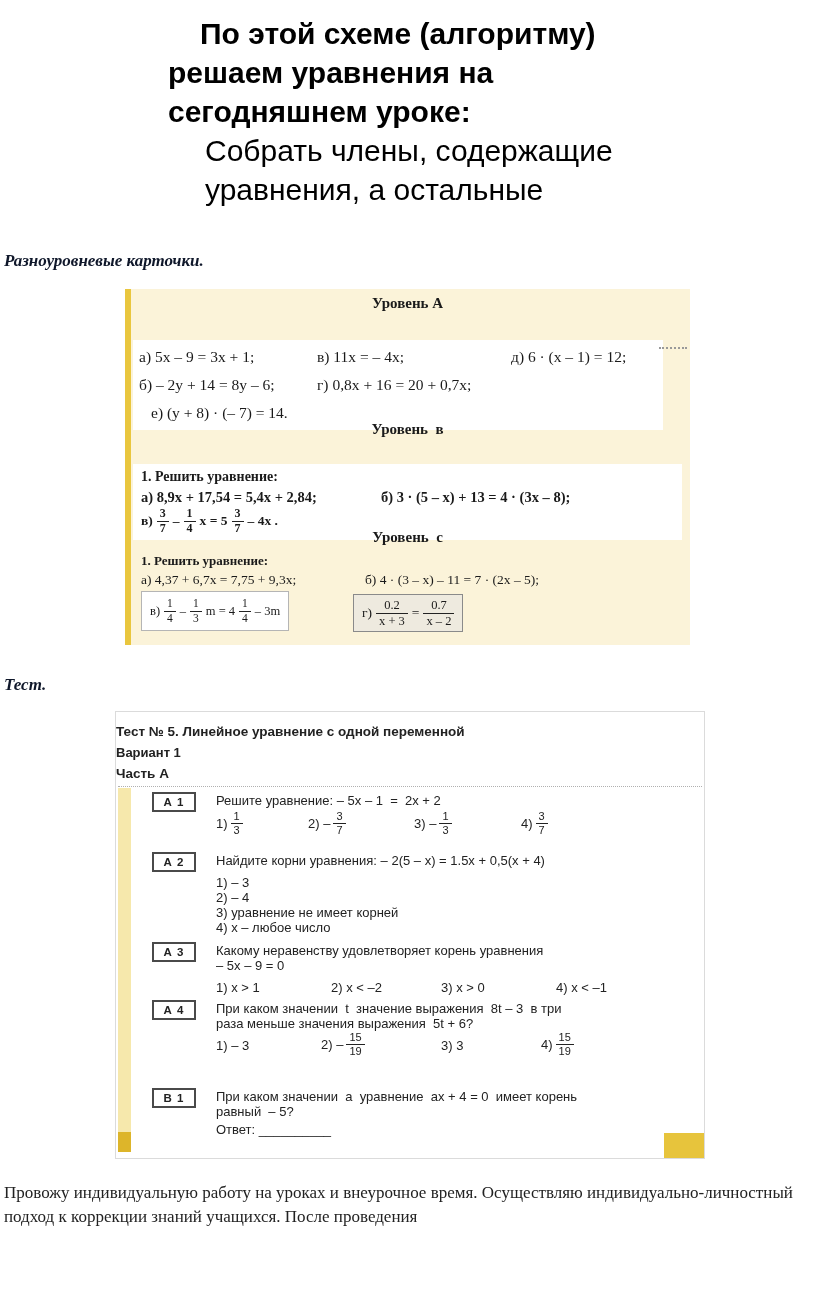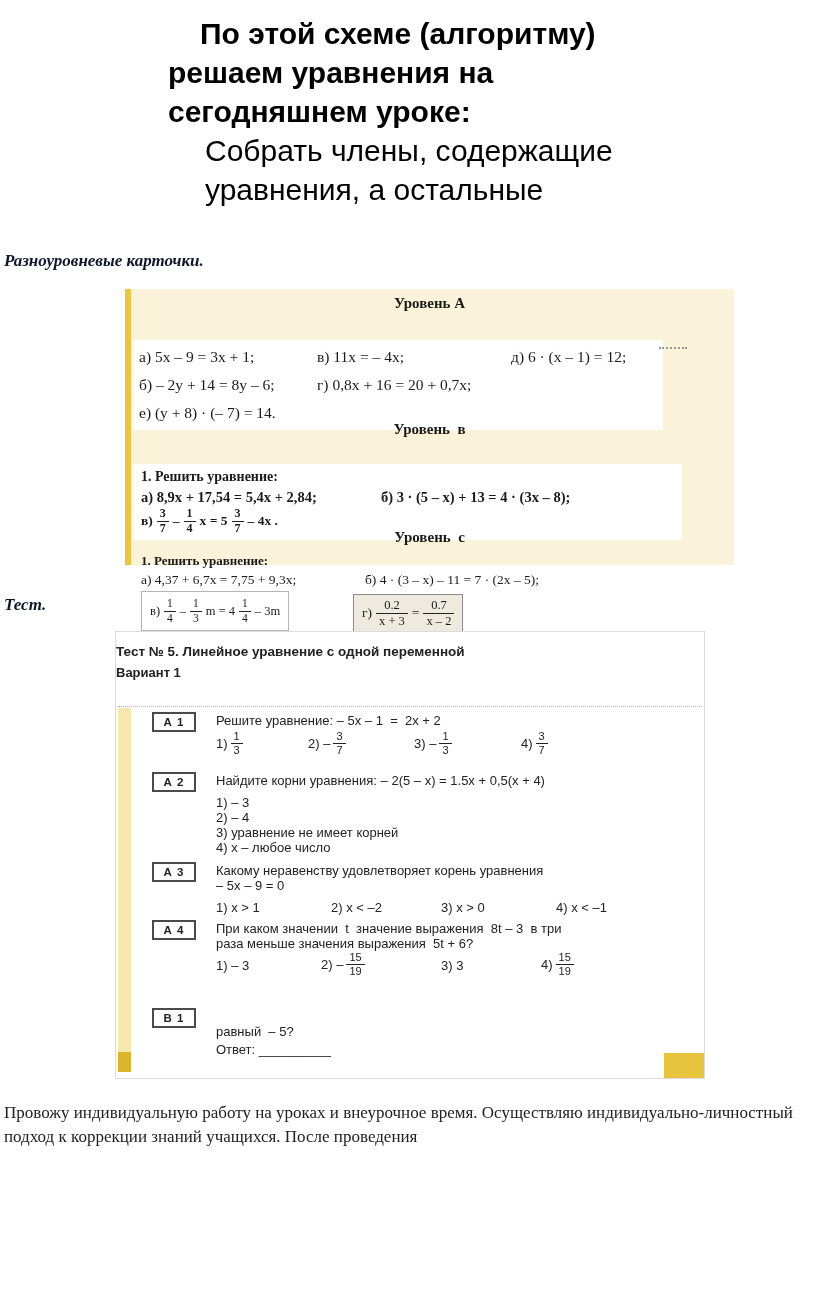--- a/index.html
+++ b/index.html
@@ -13,22 +13,22 @@
   .h-bold { font-weight:700; }
   .ind1 { margin-left:32px; }
   .ind2 { margin-left:37px; }
 
   
   .fig-label { font-weight:bold; font-style:italic; font-size:17px; color:#0f172a; }
   .lbl-cards { margin:42px 0 0 4px; }
   .lbl-test  { margin:30px 0 0 4px; }
 
   
-  .cards-fig { position:relative; width:565px; height:276px; margin:18px 0 0 125px;
-               background:#FBF3D9; font-family:"Liberation Serif", serif; color:#1a1a1a;padding-left:44px; }
+  .cards-fig { position:relative; width:565px; height:356px; margin:18px 0 0 125px;
+               background:#FBF3D9; font-family:"Liberation Serif", serif; color:#1a1a1a; }
   .cards-stripe-left { position:absolute; left:0; top:0; bottom:0; width:6px; background:#E9C63E; }
   .level-title { position:absolute; left:0; right:0; text-align:center; font-weight:700;
                  font-size:15px; white-space:pre; }
   .lt-a { top:6px; } .lt-b { top:132px; } .lt-c { top:240px; }
   .eq-box { position:absolute; background:#ffffff;margin-top:17px; }
   .box-a { left:8px; top:34px; width:530px; height:90px; }
   .box-b { left:8px; top:158px; width:549px; height:76px; }
   .eq { position:absolute; font-size:15.5px; white-space:pre; }
   .eq-b { font-size:14.5px; font-weight:700; }
   .task { font-weight:700; font-size:14px; }
@@ -91,21 +91,21 @@
 <div class="cards-fig">
   <div class="cards-stripe-left"></div>
 
   <div class="level-title lt-a">Уровень А</div>
   <div class="eq-box box-a">
     <span class="eq" style="left:6px;top:8px">а) 5x – 9 = 3x + 1;</span>
     <span class="eq" style="left:184px;top:8px">в) 11x = – 4x;</span>
     <span class="eq" style="left:378px;top:8px">д) 6 · (x – 1) = 12;</span>
     <span class="eq" style="left:6px;top:36px">б) – 2y + 14 = 8y – 6;</span>
     <span class="eq" style="left:184px;top:36px">г) 0,8x + 16 = 20 + 0,7x;</span>
-    <span class="eq" style="left:6px;top:64px">е) (y + 8) · (– 7) = 14.</span>
+    <span class="eq" style="left:18px;top:64px">е) (y + 8) · (– 7) = 14.</span>
   </div>
   <div class="dots-a"></div>
 
   <div class="level-title lt-b">Уровень  в</div>
   <div class="eq-box box-b">
     <span class="eq task" style="left:8px;top:5px">1. Решить уравнение:</span>
     <span class="eq eq-b" style="left:8px;top:25px">а) 8,9x + 17,54 = 5,4x + 2,84;</span>
     <span class="eq eq-b" style="left:248px;top:25px">б) 3 · (5 – x) + 13 = 4 · (3x – 8);</span>
     <div class="frac-row fr-b" style="left:8px;top:43px">
       <span>в)</span>
@@ -139,20 +139,21 @@
     <span>=</span>
     <span class="frac"><span class="fn">0.7</span><span class="fd">x – 2</span></span>
   </div>
 </div>
 
 <div class="fig-label lbl-test">Тест.</div>
 
 <div class="test-fig">
   <div class="t-center t-title">Тест № 5. Линейное уравнение с одной переменной</div>
   <div class="t-center t-variant">Вариант 1</div>
+  <div class="t-center t-part-a">Часть А</div>
   <div class="t-dotted"></div>
   <div class="t-stripe"></div>
   <div class="t-stripe-bottom"></div>
   <div class="t-corner-br"></div>
 
   <div class="qlabel" style="top:80px">А 1</div>
   <span class="qtext" style="top:81px">Решите уравнение: – 5x – 1  =  2x + 2</span>
   <div class="t-opt" style="left:100px;top:98px">
     <span>1)</span>
     <span class="frac"><span class="fn">1</span><span class="fd">3</span></span>
@@ -194,17 +195,18 @@
     <span class="frac"><span class="fn">15</span><span class="fd">19</span></span>
   </div>
   <span class="qtext" style="left:325px;top:326px">3) 3</span>
   <div class="t-opt" style="left:425px;top:319px">
     <span>4)</span>
     <span class="frac"><span class="fn">15</span><span class="fd">19</span></span>
   </div>
 
 
   <div class="qlabel" style="top:376px">В 1</div>
+  <span class="qtext" style="top:377px">При каком значении  a  уравнение  ax + 4 = 0  имеет корень</span>
   <span class="qtext" style="top:392px">равный  – 5?</span>
   <span class="qtext" style="top:410px">Ответ: __________</span>
 </div>
 
 <div class="footer-text">Провожу индивидуальную работу на уроках и внеурочное время. Осуществляю индивидуально-личностный подход к коррекции знаний учащихся. После проведения</div>
 
 </body></html>

